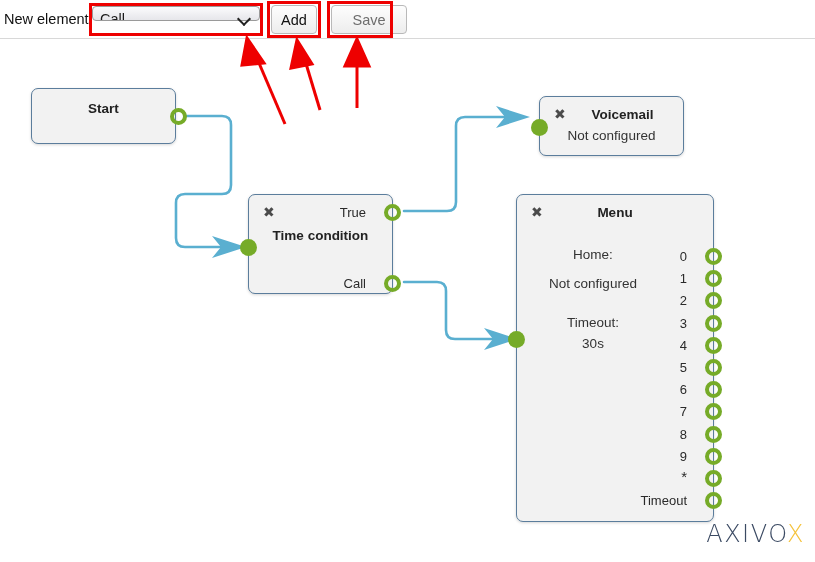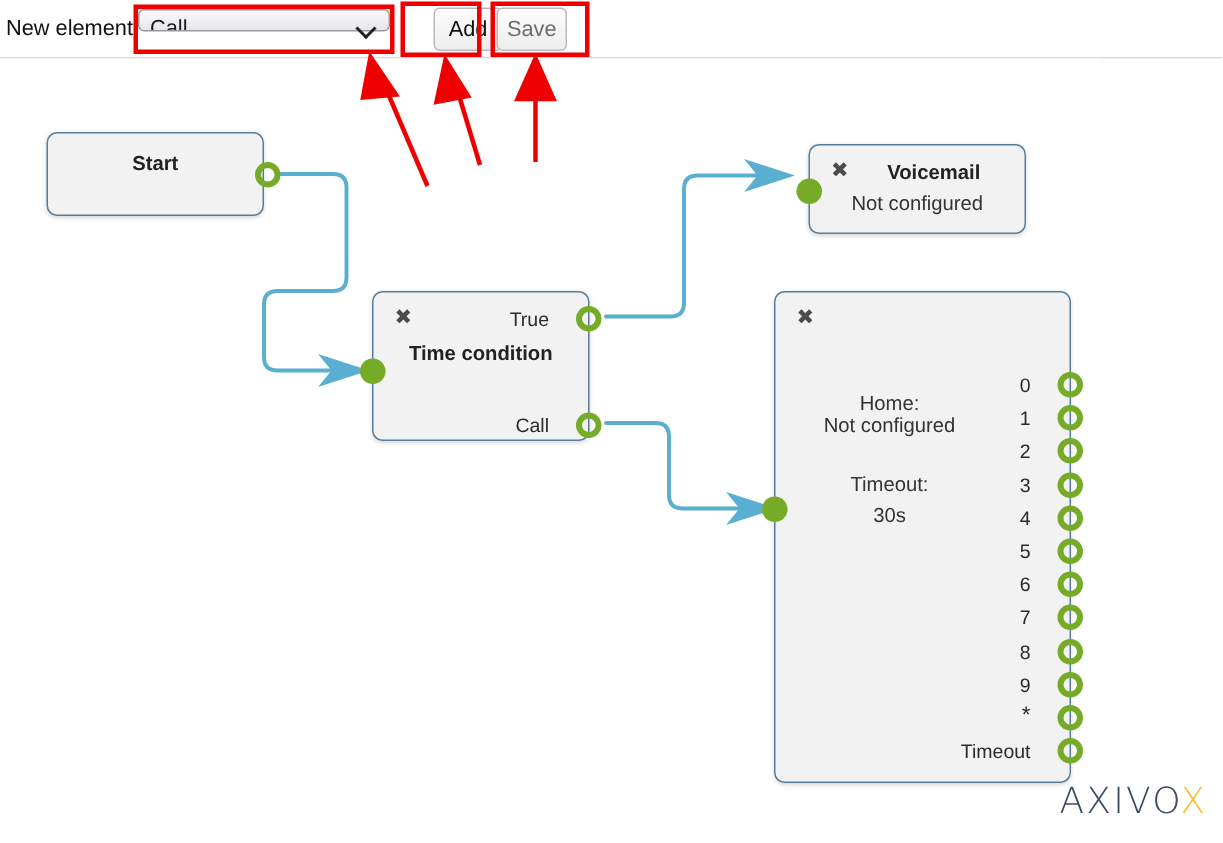--- a/index.html
+++ b/index.html
@@ -44,22 +44,22 @@
     transform: rotate(45deg);
   }
   .tbtn {
     position: absolute; top: 5px; height: 29px;
     border: 1px solid #b9b9b9; border-radius: 4px;
     background: linear-gradient(#fdfdfd, #ededed);
     font-size: 14.5px;
     font-family: "Liberation Sans", sans-serif;
     cursor: default; text-align: center;
   }
-  #add-button  { left: 271px; width: 46px; color: #101010; margin-left: 18px; }
-  #save-button { left: 331px; width: 47px; color: #6d6d6d; }
+  #add-button  { left: 271px; width: 46px; color: #101010; }
+  #save-button { left: 331px; width: 76px; color: #6d6d6d; }
   #hint-text {
     position: absolute; right: 7px; top: 11px;
     font-size: 14.5px; color: #1a1a1a; white-space: nowrap;
   }
 
   
   .redbox { position: absolute; border: 3px solid #ee0000; pointer-events: none; }
   #redbox-select { left: 89px;  top: 3px;  width: 174px; height: 33px; }
   #redbox-add    { left: 267px; top: 1px;  width: 54px;  height: 37px; }
   #redbox-save   { left: 327px; top: 1px;  width: 66px;  height: 37px; }
@@ -186,22 +186,23 @@
 
     <div class="node" id="node-voicemail">
       <div class="close-icon">✖</div>
       <div class="node-title" style="top:10px; padding-left:22px;">Voicemail</div>
       <div class="node-sub" style="top:31px;">Not configured</div>
       <div class="port-dot" style="left:-9px; top:22px;"></div>
     </div>
 
     <div class="node" id="node-menu">
       <div class="close-icon">✖</div>
-
-      <div class="node-sub" style="top:66px; padding-right:44px;">Home:</div>
+      <div class="node-title" style="top:10px;">Menu</div>
+
+      <div class="node-sub" style="top:52px; padding-right:44px;">Home:</div>
       <div class="node-sub" style="top:81px; padding-right:44px;">Not configured</div>
       <div class="node-sub" style="top:120px; padding-right:44px;">Timeout:</div>
       <div class="node-sub" style="top:141px; padding-right:44px;">30s</div>
 
       <div class="port-dot" style="left:-9px; top:136px;"></div>
 
       <div id="menu-ports">
           <div class="port-label" style="right: 26px; top: 54px; font-size: 13px;">0</div>
           <div class="port-ring" style="right: -9px; top: 53px;"></div>
           <div class="port-label" style="right: 26px; top: 76.2px; font-size: 13px;">1</div>

